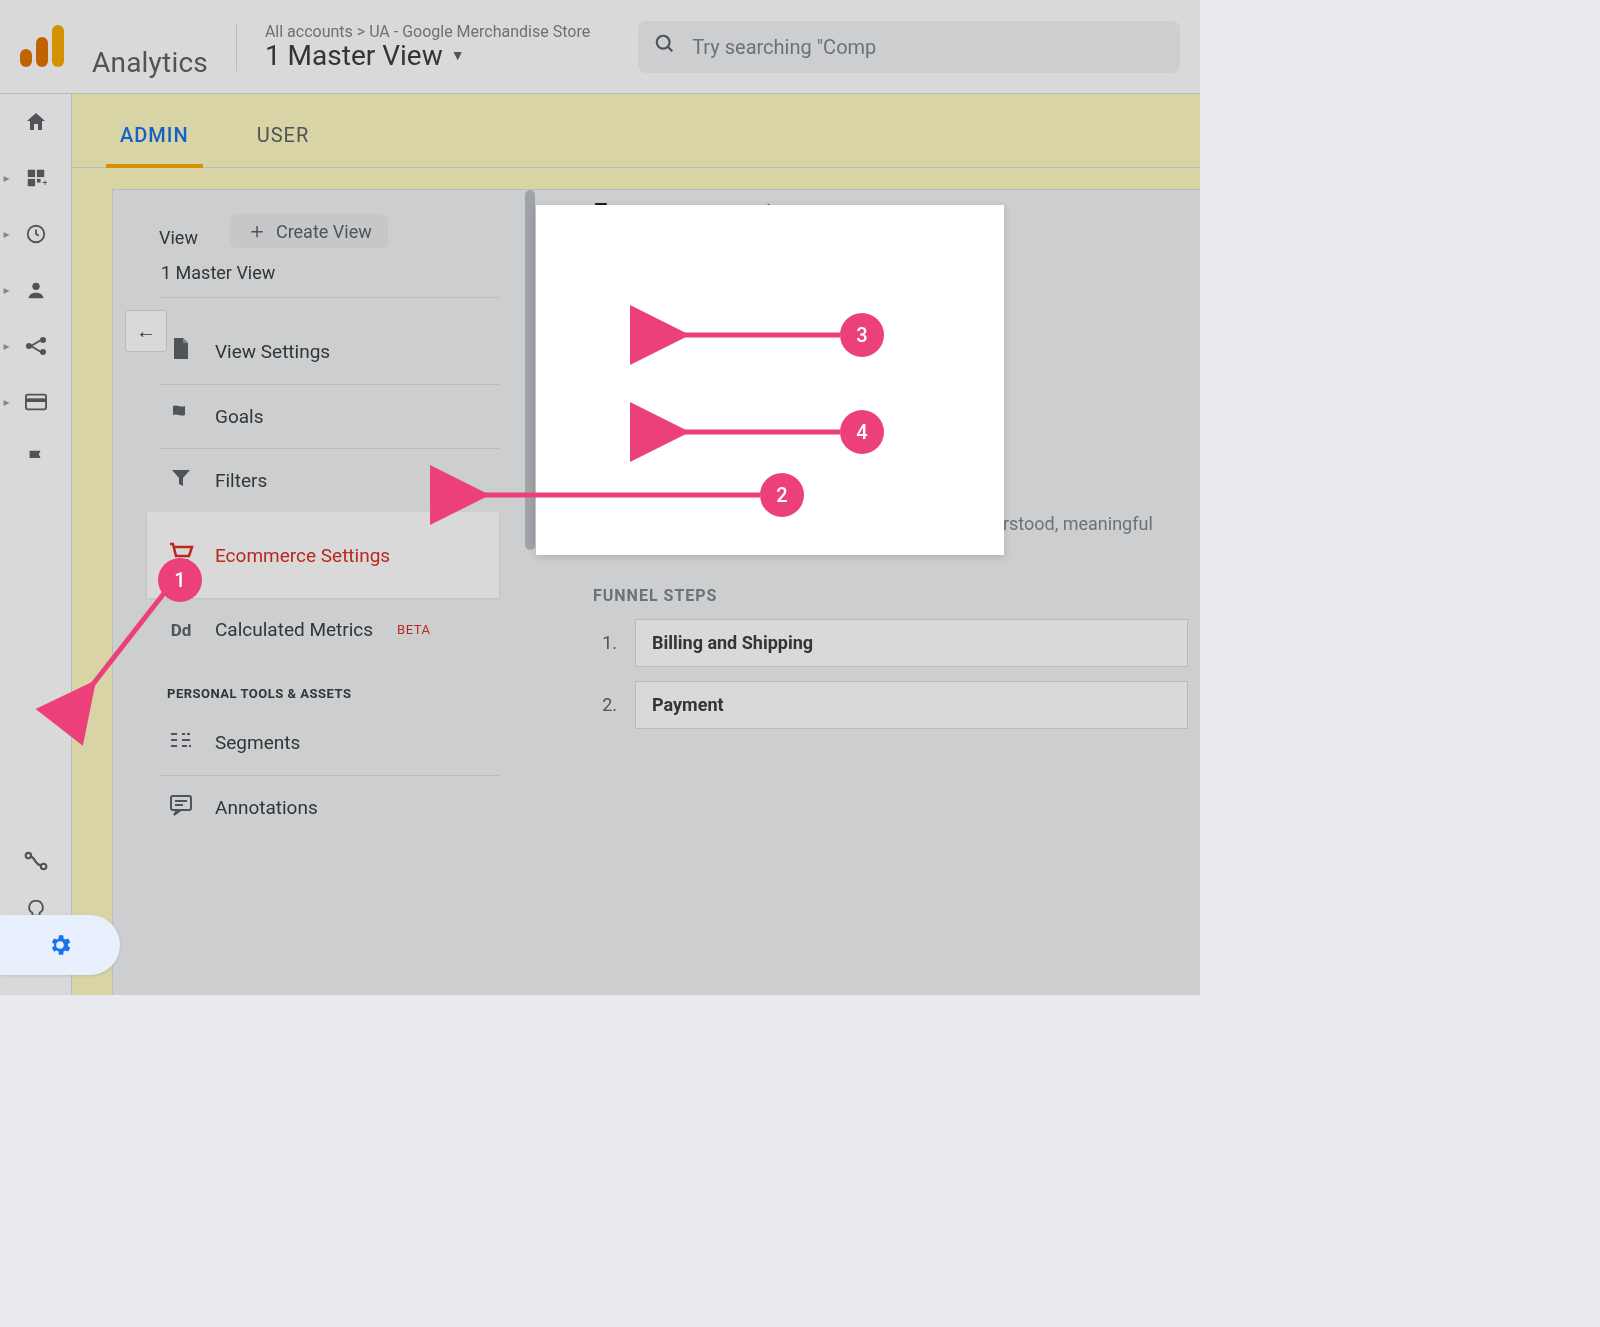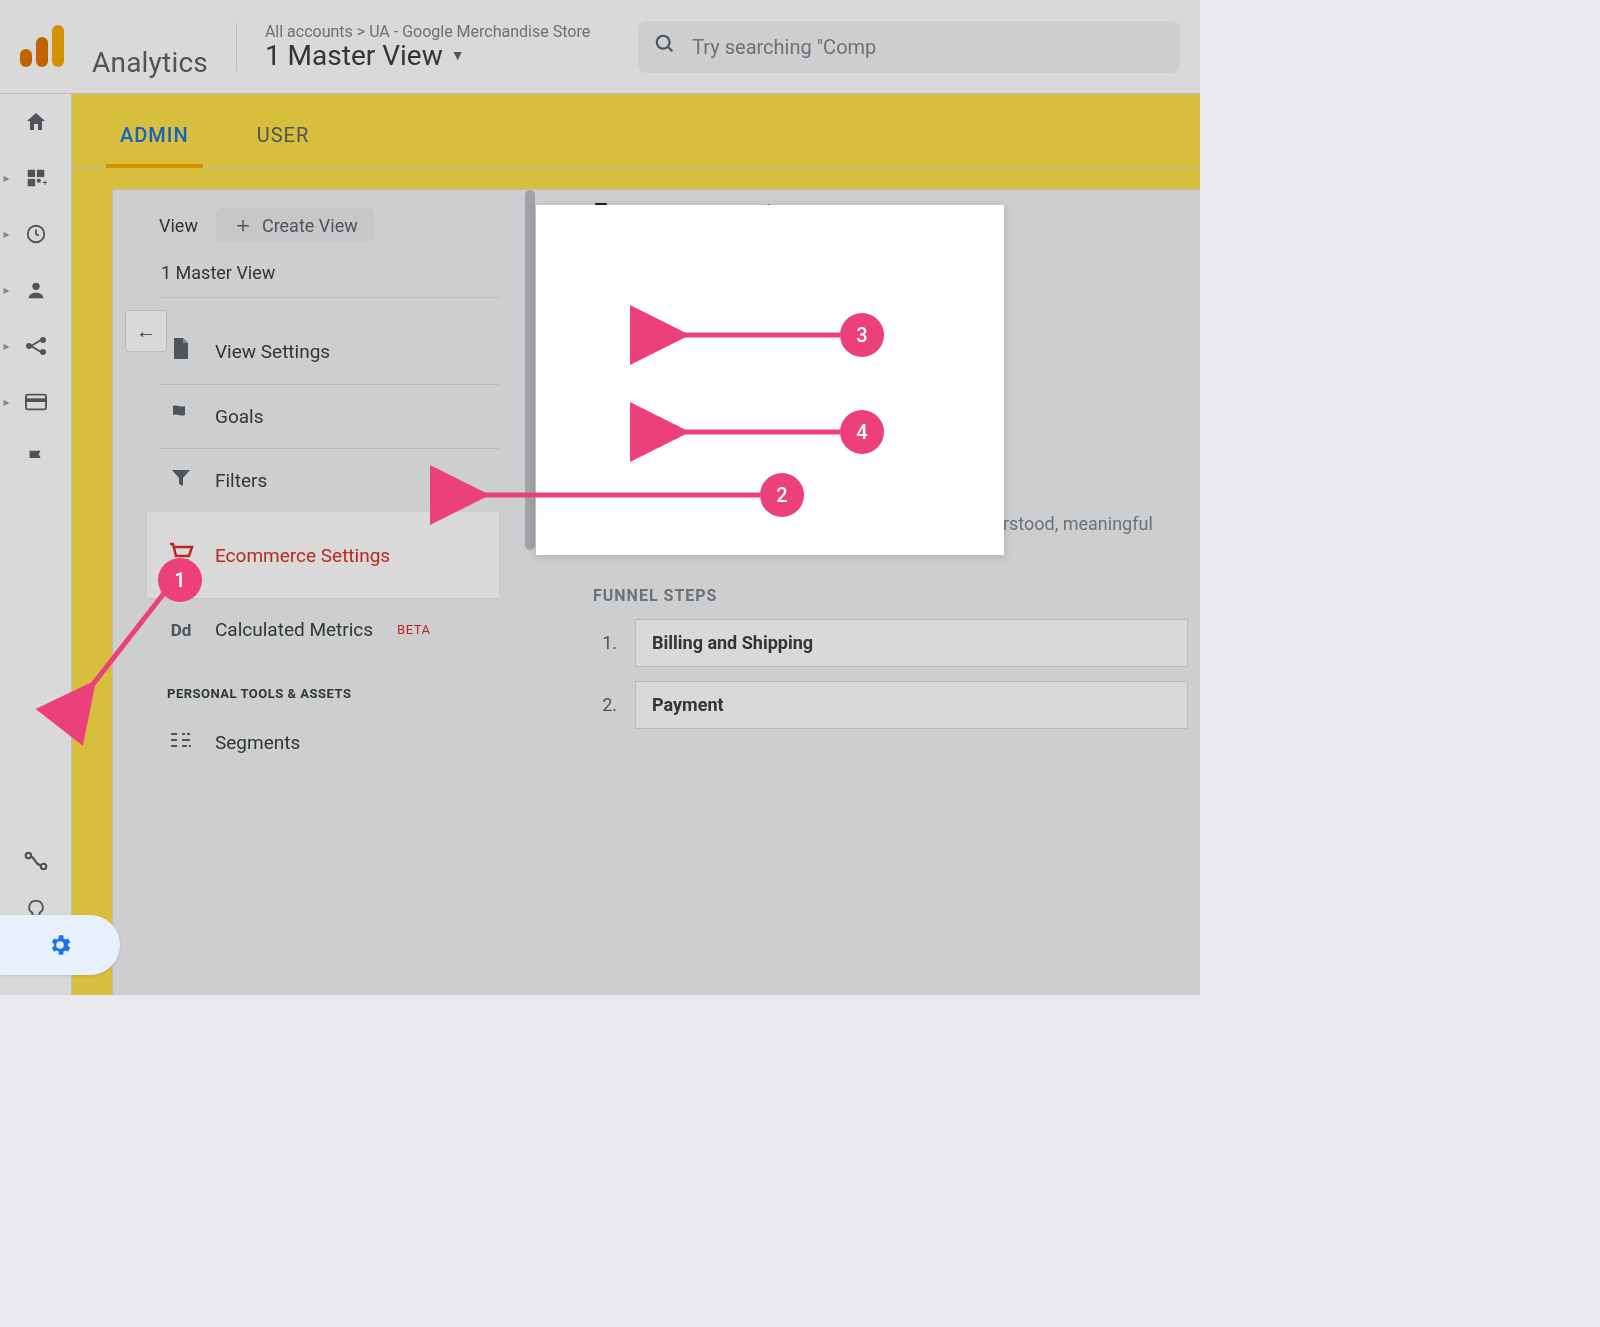--- a/index.html
+++ b/index.html
@@ -45,35 +45,35 @@
 
   
   .mini-nav{width:72px;background:#fff;border-right:1px solid var(--ga-border);display:flex;flex-direction:column;align-items:center;padding-top:14px;gap:28px;position:relative;z-index:1;}
   .mini-nav .nav-item{width:28px;height:28px;display:flex;align-items:center;justify-content:center;color:#5f6368;font-size:20px;position:relative;}
   .mini-nav .nav-item.caret::before{content:"▸";position:absolute;left:-18px;font-size:12px;color:#9aa0a6;}
   .mini-nav .spacer{flex:1;}
   .gear-pill{position:absolute;left:0;bottom:20px;width:120px;height:60px;border-radius:0 40px 40px 0;background:#e8f0fe;display:flex;align-items:center;justify-content:center;z-index:5;box-shadow:0 1px 3px rgba(60,64,67,.15);}
   .gear-pill svg{width:26px;height:26px;}
 
   
-  .content{flex:1;position:relative;background:#fde047;overflow:hidden;}
+  .content{flex:1;position:relative;background:#fef9c3;overflow:hidden;}
 
   
   .tabs{display:flex;align-items:flex-end;height:74px;border-bottom:1px solid var(--ga-border);padding-left:42px;gap:56px;position:relative;z-index:1;}
   .tab{font-size:20px;letter-spacing:1px;padding:0 6px 20px;color:#5f6368;position:relative;cursor:pointer;}
   .tab.active{color:var(--ga-blue);font-weight:500;}
   .tab.active::after{content:"";position:absolute;left:-8px;right:-8px;bottom:-1px;height:4px;background:var(--tab-orange);}
 
   
   .panel{position:absolute;left:40px;top:95px;right:0;bottom:0;background:var(--ga-surface);border:1px solid var(--ga-border);border-right:none;border-bottom:none;z-index:1;}
   .panel-inner{position:relative;width:100%;height:100%;}
 
   
   .view-col{position:absolute;left:46px;top:12px;width:340px;}
-  .view-head{display:flex;align-items:center;gap:18px;height:46px;}
+  .view-head{display:flex;align-items:flex-end;gap:32px;height:46px;}
   .view-head .label{font-size:18px;color:#3c4043;}
   .create-btn{display:flex;align-items:center;gap:8px;background:#e8eaed;border-radius:6px;padding:6px 16px;color:#5f6368;font-size:18px;cursor:pointer;}
   .create-btn .plus{font-size:22px;line-height:22px;}
   .view-dropdown{font-size:18px;color:#3c4043;padding:14px 2px;border-bottom:1px solid var(--ga-border);}
   .back-btn{position:absolute;left:-34px;top:108px;width:42px;height:42px;border:1px solid var(--ga-border);background:#fff;border-radius:3px;display:flex;align-items:center;justify-content:center;font-size:20px;color:#3c4043;cursor:pointer;}
   .menu-list{margin-top:22px;}
   .menu-item{display:flex;align-items:center;gap:20px;height:64px;padding:0 8px;font-size:19px;color:#3c4043;border-bottom:1px solid transparent;}
   .menu-item + .menu-item{border-top:1px solid var(--ga-border);}
   .menu-item .icon{width:28px;text-align:center;color:#5f6368;font-size:20px;}
   .menu-item.selected{background:#fff;position:relative;z-index:6;margin-left:-12px;padding-left:20px;border:none;height:86px;box-shadow:0 1px 3px rgba(0,0,0,.08);}
@@ -279,20 +279,30 @@
 
             <div class="menu-item" style="border-top:none;">
               <span class="icon">
                 <svg width="24" height="20" viewBox="0 0 24 20" fill="none" stroke="#5f6368" stroke-width="2">
                     <path d="M2 4h6M2 10h6M2 16h6"></path>
                     <path d="M13 4h3M18 4h3M13 10h8M13 16h5M20 16h2"></path>
                   </svg>
               </span>
               <span class="label">Segments</span>
             </div>
+            <div class="menu-item">
+              <span class="icon">
+                <svg width="24" height="22" viewBox="0 0 24 22" fill="none" stroke="#5f6368" stroke-width="2">
+                    <rect x="2" y="2" width="20" height="14" rx="2"></rect>
+                    <path d="M8 16l-3 5 7-5"></path>
+                    <path d="M6 7h12M6 11h8"></path>
+                  </svg>
+              </span>
+              <span class="label">Annotations</span>
+            </div>
           </div>
 
           <div class="settings">
             <h2>Ecommerce set-up</h2>
             <h3>Enable Ecommerce</h3>
             <p>Use the Ecommerce developer reference guid</p>
             <div class="toggle">
               <div class="on">ON</div>
               <div class="knob"></div>
             </div>

